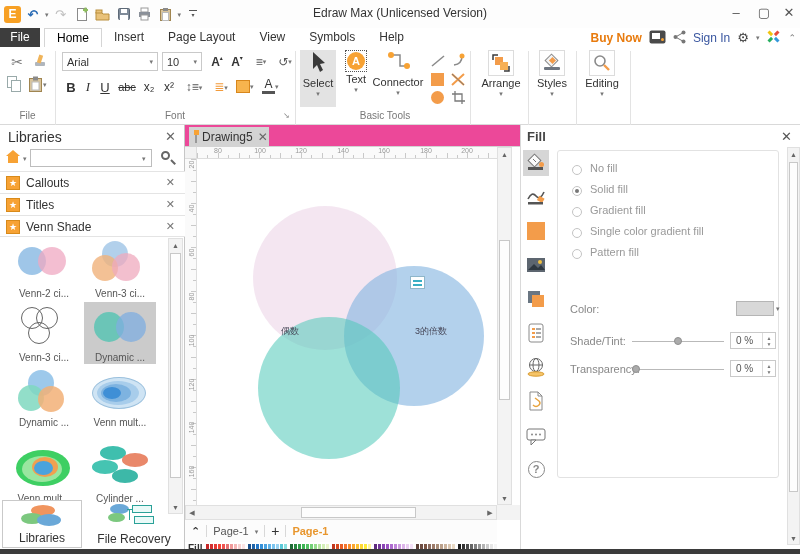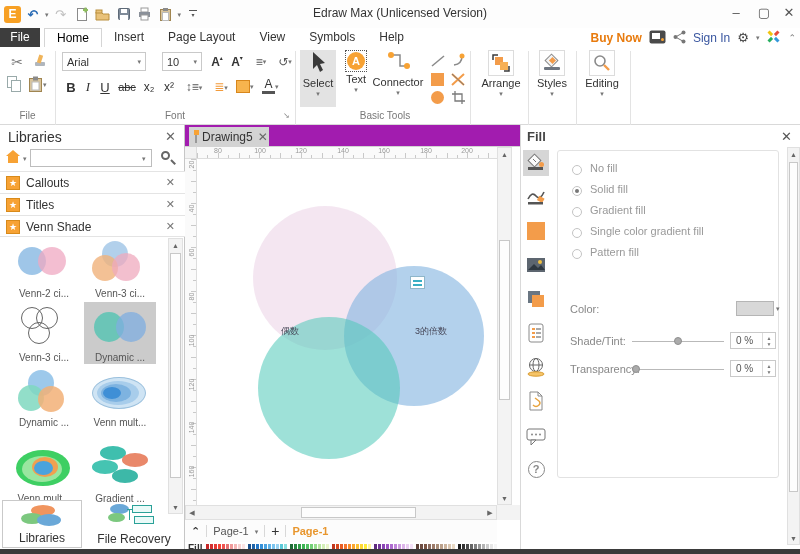--- a/index.html
+++ b/index.html
@@ -61,21 +61,21 @@
   .c{position:absolute;border-radius:50%;}
   .el{position:absolute;border-radius:50%;}
   .sb-track{background:#f3f3f3;border:1px solid #e0e0e0;}
   .sb-btn{position:absolute;display:flex;align-items:center;justify-content:center;font-size:7px;color:#666;background:#f3f3f3;}
   .sb-thumb{position:absolute;background:#fdfdfd;border:1px solid #c8c8c8;}
   .panel-tab{position:absolute;top:0;height:48px;}
   .pt-label{position:absolute;bottom:2px;width:100%;text-align:center;font-size:12px;color:#333;}
 
   
   .canvas-col{position:absolute;left:185px;top:125px;width:335px;height:424px;background:#fff;}
-  .doctabbar{position:absolute;left:0;top:0;width:346px;height:22px;background:#a21caf;border-bottom:1px solid #d2d2d2;}
+  .doctabbar{position:absolute;left:0;top:0;width:346px;height:22px;background:#ec4899;border-bottom:1px solid #d2d2d2;}
   .doctab{position:absolute;left:4px;top:2px;width:80px;height:20px;background:#d3d3d3;display:flex;align-items:center;gap:5px;padding:0 6px;font-size:12px;color:#333;}
   .docicon{width:10px;height:12px;background:#fff;border:1px solid #999;position:relative;}
   .docicon:after{content:"";position:absolute;left:-2px;top:-2px;width:5px;height:5px;background:#f7a234;}
   .ruler-h{position:absolute;left:12px;top:22px;width:300px;height:12px;background:#fafafa;border-bottom:1px solid #ddd;overflow:hidden;}
   .ruler-v{position:absolute;left:0;top:34px;width:12px;height:346px;background:#fafafa;border-right:1px solid #ddd;overflow:hidden;}
   .ruler-corner{position:absolute;left:0;top:22px;width:12px;height:12px;background:#f2f2f2;border-right:1px solid #ddd;border-bottom:1px solid #ddd;}
   .hnum{position:absolute;top:0;width:20px;text-align:center;font-size:7px;color:#999;}
   .vnum{position:absolute;left:-9px;width:30px;text-align:center;font-size:7px;color:#999;transform:rotate(-90deg);}
   .htick{position:absolute;bottom:0;width:1px;background:#c9c9c9;}
   .vtick{position:absolute;right:0;height:1px;background:#c9c9c9;}
@@ -222,21 +222,21 @@
         <svg width="15" height="18">
           <rect x="1.5" y="3.5" width="12" height="13" fill="#d9c49c" stroke="#a08550"></rect>
           <rect x="5" y="1.5" width="5" height="4" fill="#8a8a8a"></rect>
           <rect x="4" y="7" width="7" height="8" fill="#fff" stroke="#bbb"></rect>
         </svg>
         <span class="caret">▾</span>
       </div>
     <div class="glabel" style="left:0;width:55px;">File</div>
     <div class="rsep" style="left:55px;"></div>
 
-    <div class="combo" style="left:62px;top:5px;width:84px;">
+    <div class="combo" style="left:62px;top:5px;width:96px;">
         <span>Arial</span>
         <span class="caret">▾</span>
       </div>
     <div class="combo" style="left:162px;top:5px;width:40px;">
         <span>10</span>
         <span class="caret">▾</span>
       </div>
     <div class="rbtn abs" style="left:208px;top:5px;width:18px;height:19px;font-weight:bold;">
         <span>A</span>
         <span style="font-size:6px;margin-top:-8px;">▴</span>
@@ -436,21 +436,21 @@
       </div>
       <div class="cell-label">Venn mult...</div>
     </div>
     <div class="cell" style="left:84px;top:318px;">
       <div class="thumb">
         <div class="el" style="left:8px;top:0;width:26px;height:14px;background:#3fbfae;"></div>
         <div class="el" style="left:30px;top:7px;width:26px;height:14px;background:#e9886a;"></div>
         <div class="el" style="left:0;top:14px;width:26px;height:14px;background:#45c4b2;"></div>
         <div class="el" style="left:20px;top:23px;width:26px;height:14px;background:#3db8a8;"></div>
       </div>
-      <div class="cell-label">Gradient ...</div>
+      <div class="cell-label">Cylinder ...</div>
     </div>
 
     <div class="abs sb-track" style="left:168px;top:113px;width:15px;height:276px;">
       <div class="sb-btn" style="left:0;top:0;width:13px;height:12px;">▲</div>
       <div class="sb-thumb" style="left:1px;top:14px;width:11px;height:225px;"></div>
       <div class="sb-btn" style="left:0;bottom:0;width:13px;height:12px;">▼</div>
     </div>
 
     <div class="panel-tab" style="left:2px;top:375px;width:80px;border:1px solid #c9c9c9;background:#fff;">
       <div class="abs" style="left:18px;top:4px;width:44px;height:22px;">

